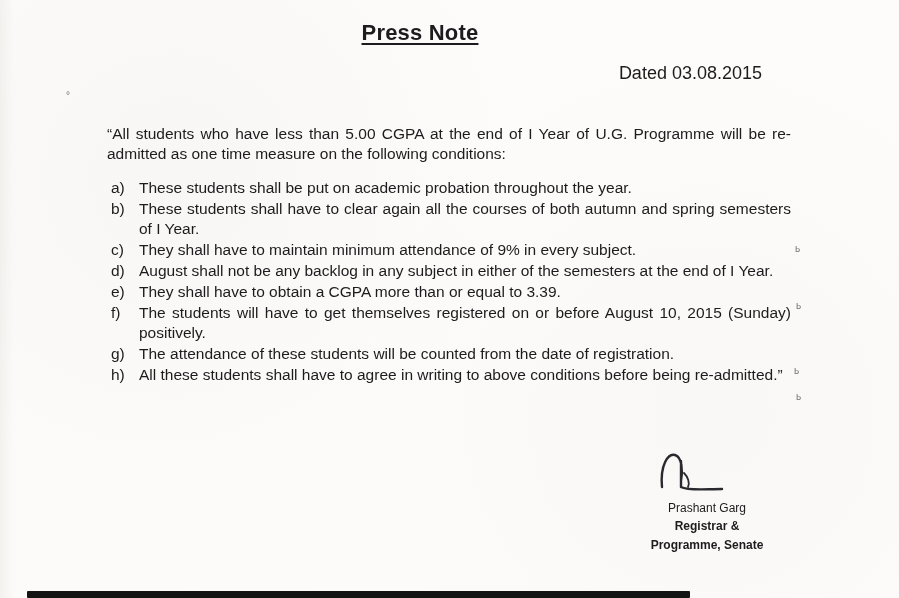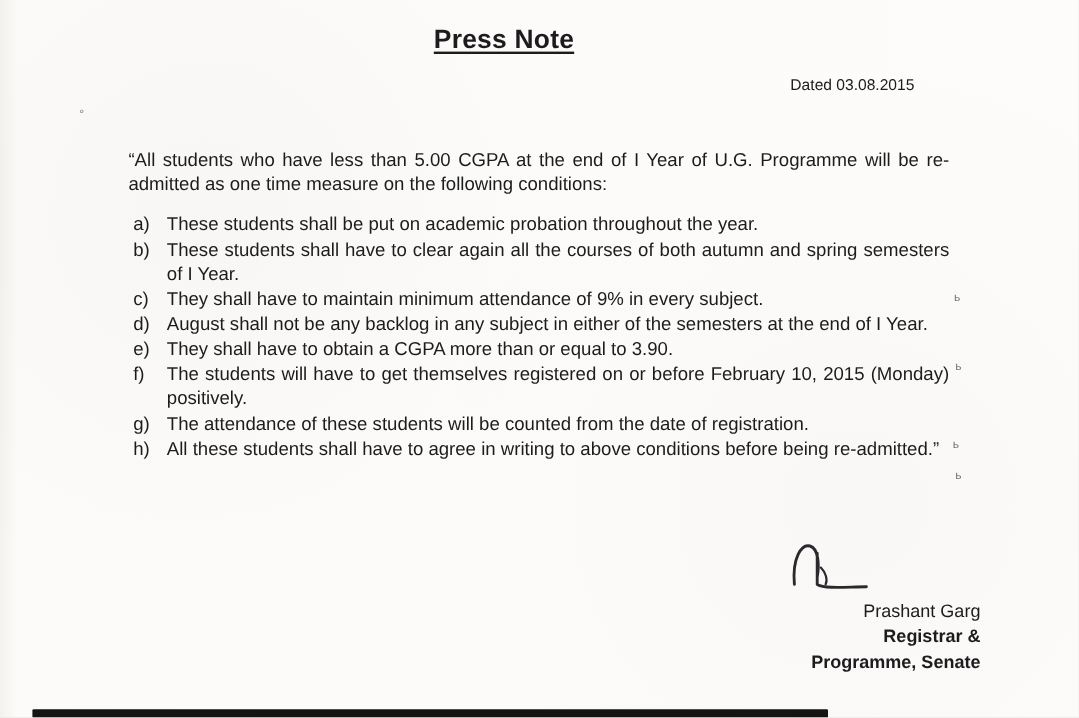--- a/index.html
+++ b/index.html
@@ -28,43 +28,43 @@
     text-align:center;
     font-size:22px;font-weight:bold;
     letter-spacing:.2px;
   }
   .title span{
     text-decoration:underline;
     text-underline-offset:3px;
   }
   .date{
     position:absolute;top:63px;right:137px;
-    font-size:13px;
+    font-size:18px;
   }
   .content{
     position:absolute;top:124px;left:107px;right:108px;
     font-size:15.5px;line-height:20px;
   }
   .intro{
     text-align:justify;
     margin:0 0 14px 0;
   }
   .cond-list{margin:0;padding:0;list-style:none;}
   .cond-item{
     display:grid;
     grid-template-columns:30px 1fr;
     column-gap:2px;
     margin-bottom:1px;
   }
   .cond-label{padding-left:4px;}
   .cond-text{text-align:justify;}
   .sig-block{
     position:absolute;top:447px;right:82px;width:220px;
-    text-align:right;
-    font-size:15px;
+    text-align:center;
+    font-size:12px;
   }
   .sig-scribble{
     height:52px;
     display:flex;justify-content:center;
     margin-bottom:2px;
     margin-right:28px;
   }
   .sig-name{margin-bottom:4px;}
   .sig-line{font-weight:bold;margin-bottom:4.5px;}
   .bottom-bar{
@@ -104,25 +104,25 @@
       <li class="cond-item">
         <span class="cond-label">c)</span>
         <span class="cond-text">They shall have to maintain minimum attendance of 9% in every subject.</span>
       </li>
       <li class="cond-item">
         <span class="cond-label">d)</span>
         <span class="cond-text">August shall not be any backlog in any subject in either of the semesters at the end of I Year.</span>
       </li>
       <li class="cond-item">
         <span class="cond-label">e)</span>
-        <span class="cond-text">They shall have to obtain a CGPA more than or equal to 3.90.</span>
+        <span class="cond-text">They shall have to obtain a CGPA more than or equal to 3.39.</span>
       </li>
       <li class="cond-item">
         <span class="cond-label">f)</span>
-        <span class="cond-text">The students will have to get themselves registered on or before February 10, 2015 (Monday) positively.</span>
+        <span class="cond-text">The students will have to get themselves registered on or before August 10, 2015 (Sunday) positively.</span>
       </li>
       <li class="cond-item">
         <span class="cond-label">g)</span>
         <span class="cond-text">The attendance of these students will be counted from the date of registration.</span>
       </li>
       <li class="cond-item">
         <span class="cond-label">h)</span>
         <span class="cond-text">All these students shall have to agree in writing to above conditions before being re-admitted.”</span>
       </li>
     </ul>

